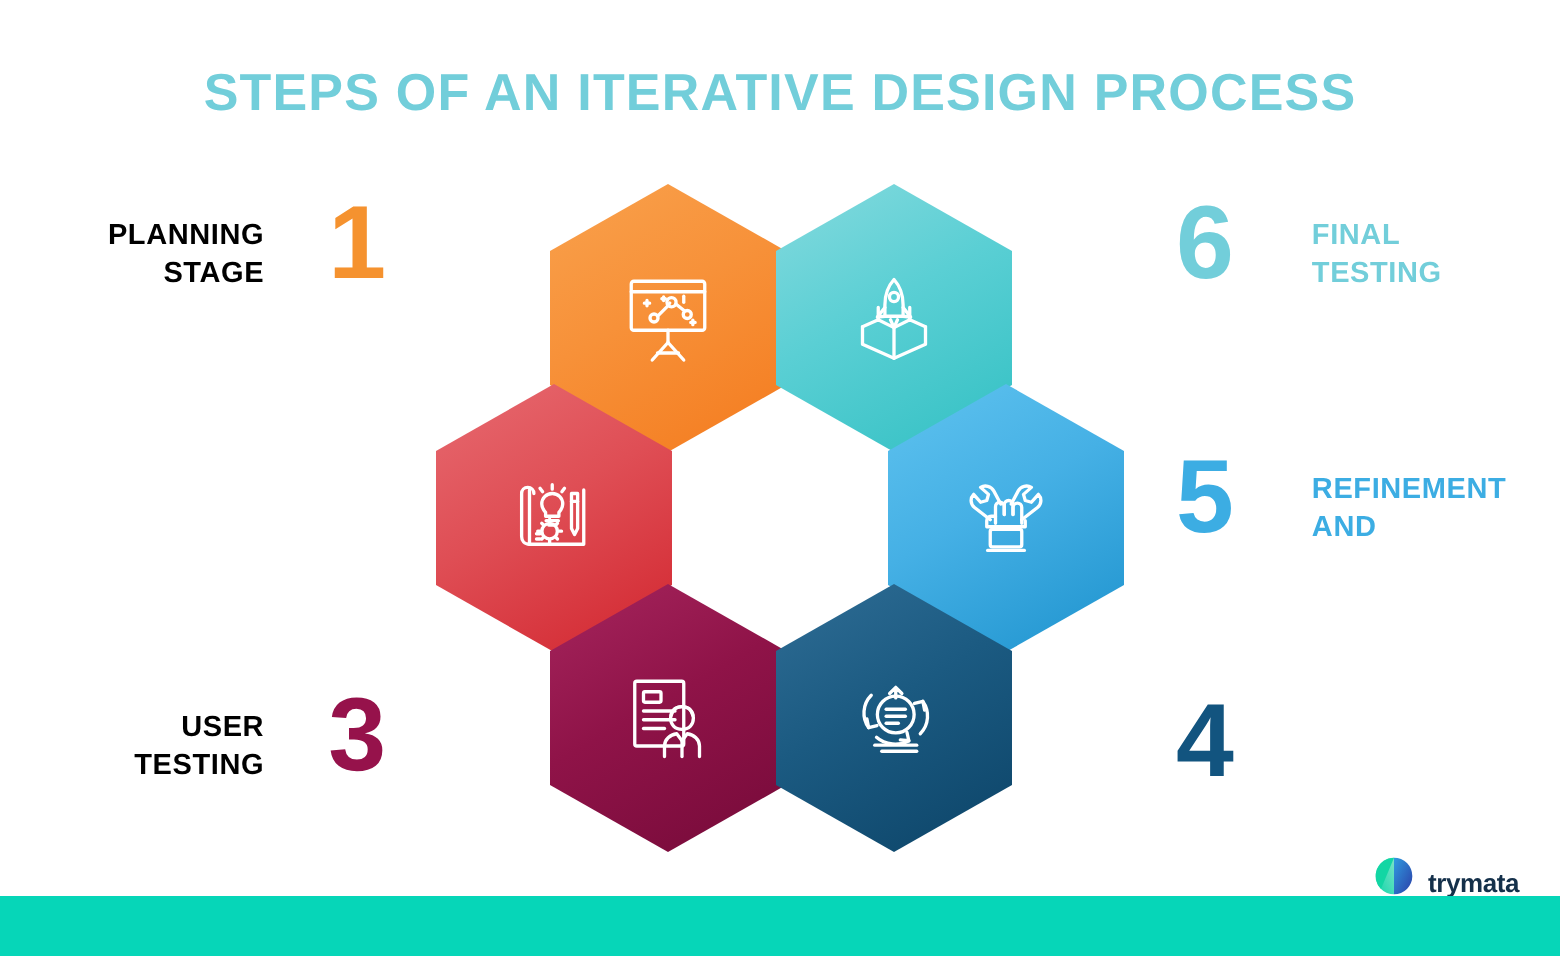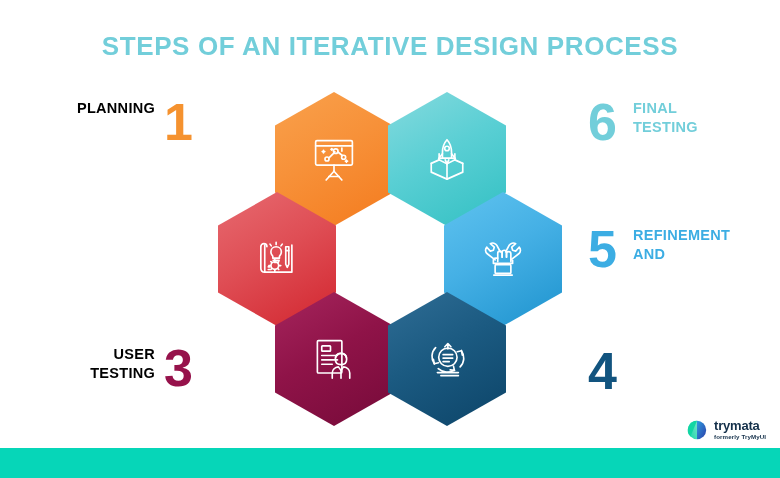--- a/index.html
+++ b/index.html
@@ -24,21 +24,22 @@
     font-weight:bold;
     letter-spacing:0.6px;
     color:#72CEDA;
     white-space:nowrap;
   }
 
   
   .step {
     position:absolute;
     display:flex;
-    align-items:flex-start;
+    align-items:flex-end;
+    gap:23px;
   }
   .step.left  { flex-direction:row; justify-content:flex-end; }
   .step.right { flex-direction:row; justify-content:flex-start; }
 
   .step-text {
     font-size:14.5px;
     font-weight:bold;
     line-height:1.32;
     letter-spacing:0.3px;
     text-transform:uppercase;
@@ -93,21 +94,21 @@
     position:absolute;
     left:686px; top:419px;
     display:flex;
     align-items:center;
     gap:6px;
   }
   #logo-mark { width:22px; height:22px; flex:none; }
   #logo-text-wrap { display:flex; flex-direction:column; line-height:1; }
   #logo-wordmark {
     font-size:13px; font-weight:bold;
-    color:#14304A; letter-spacing:-0.2px;
+    color:#14304A; letter-spacing:-0.2px;margin-top:16px;
   }
   #logo-tagline {
     font-size:6.2px; font-weight:bold;
     color:#14304A; letter-spacing:0.1px;
     margin-top:2px;
   }
 
   
   #bottom-bar {
     position:absolute;
@@ -119,20 +120,21 @@
 </head>
 <body>
 
 <div id="infographic">
 
   <div id="page-title">STEPS OF AN ITERATIVE DESIGN PROCESS</div>
 
   <div class="step left" id="step-1">
     <div class="step-text">
       <div>PLANNING</div>
+      <div>STAGE</div>
     </div>
     <div class="step-num" style="color:#F5922F">1</div>
   </div>
 
 
   <div class="step left" id="step-3">
     <div class="step-text">
       <div>USER</div>
       <div>TESTING</div>
     </div>

